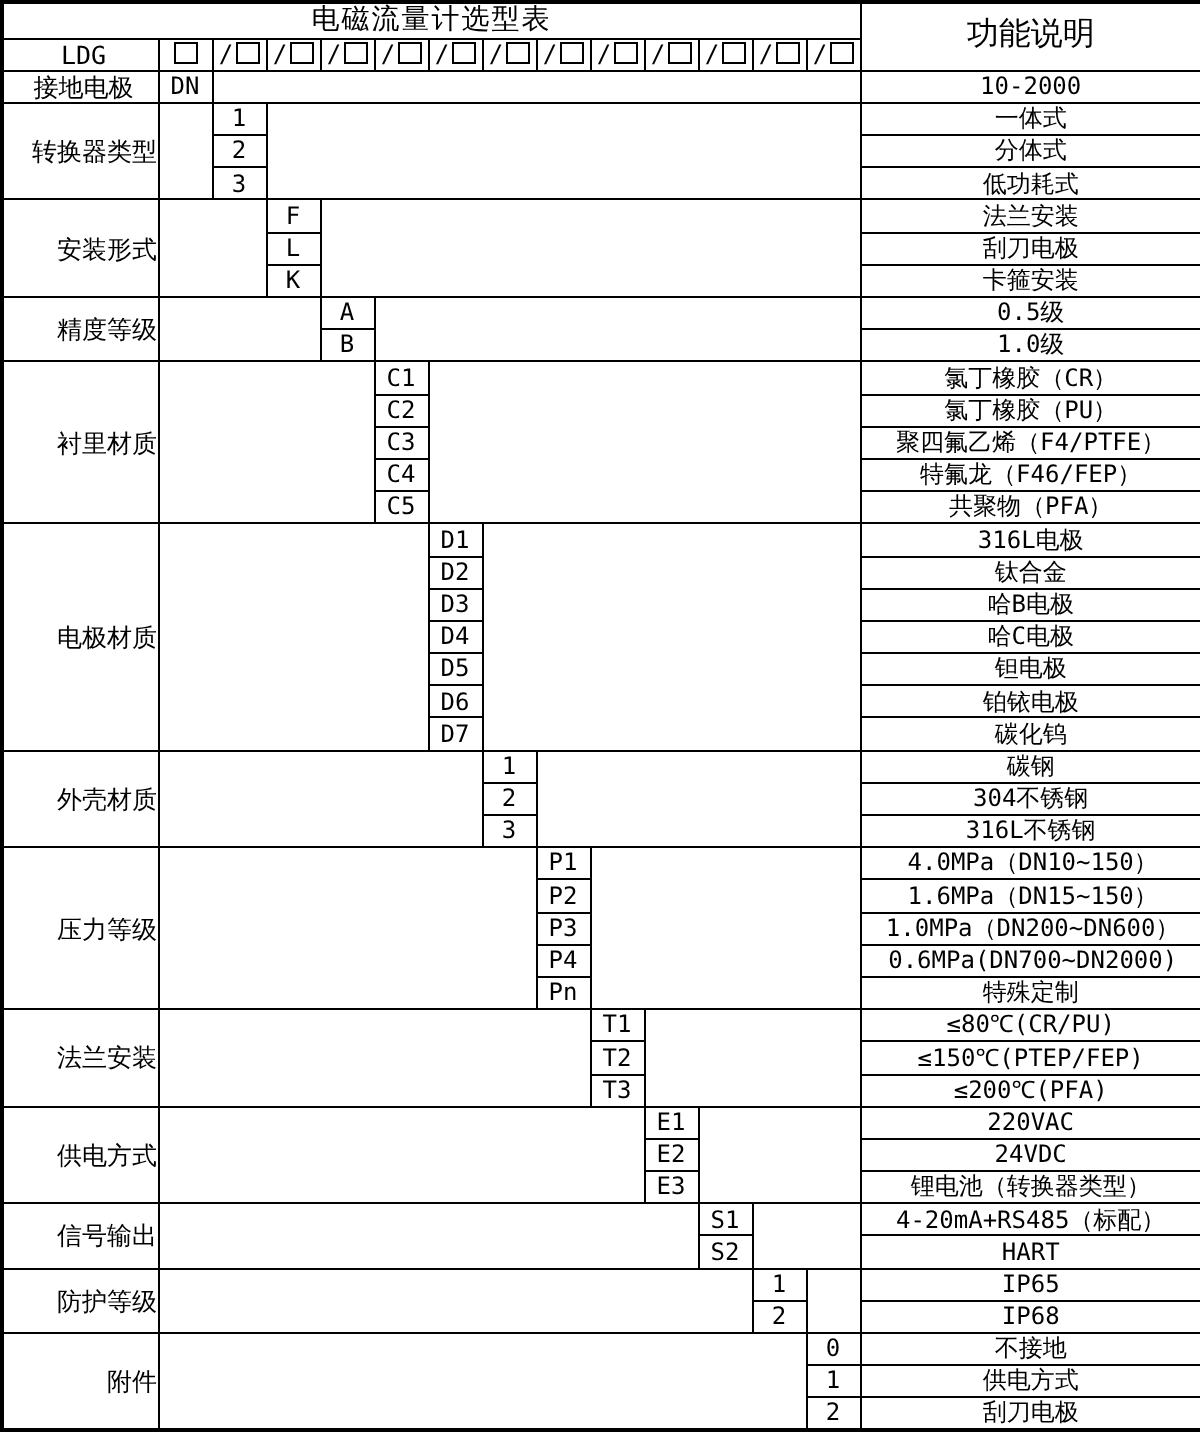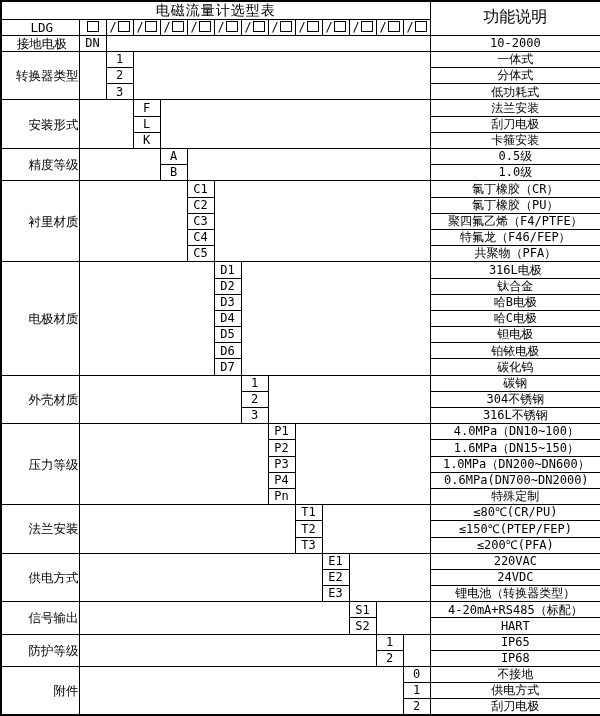--- a/index.html
+++ b/index.html
@@ -181,21 +181,21 @@
         </tr>
         <tr>
           <td class="code">3</td>
           <td class="fn">316L不锈钢</td>
         </tr>
         <tr>
           <td class="cat" rowspan="5">压力等级</td>
           <td class="spacer" rowspan="5" colspan="7"></td>
           <td class="code">P1</td>
           <td class="spacer" rowspan="5" colspan="5"></td>
-          <td class="fn left">4.0MPa（DN10~100）</td>
+          <td class="fn left">4.0MPa（DN10~150）</td>
         </tr>
         <tr>
           <td class="code">P2</td>
           <td class="fn left">1.6MPa（DN15~150）</td>
         </tr>
         <tr>
           <td class="code">P3</td>
           <td class="fn left">1.0MPa（DN200~DN600）</td>
         </tr>
         <tr>

